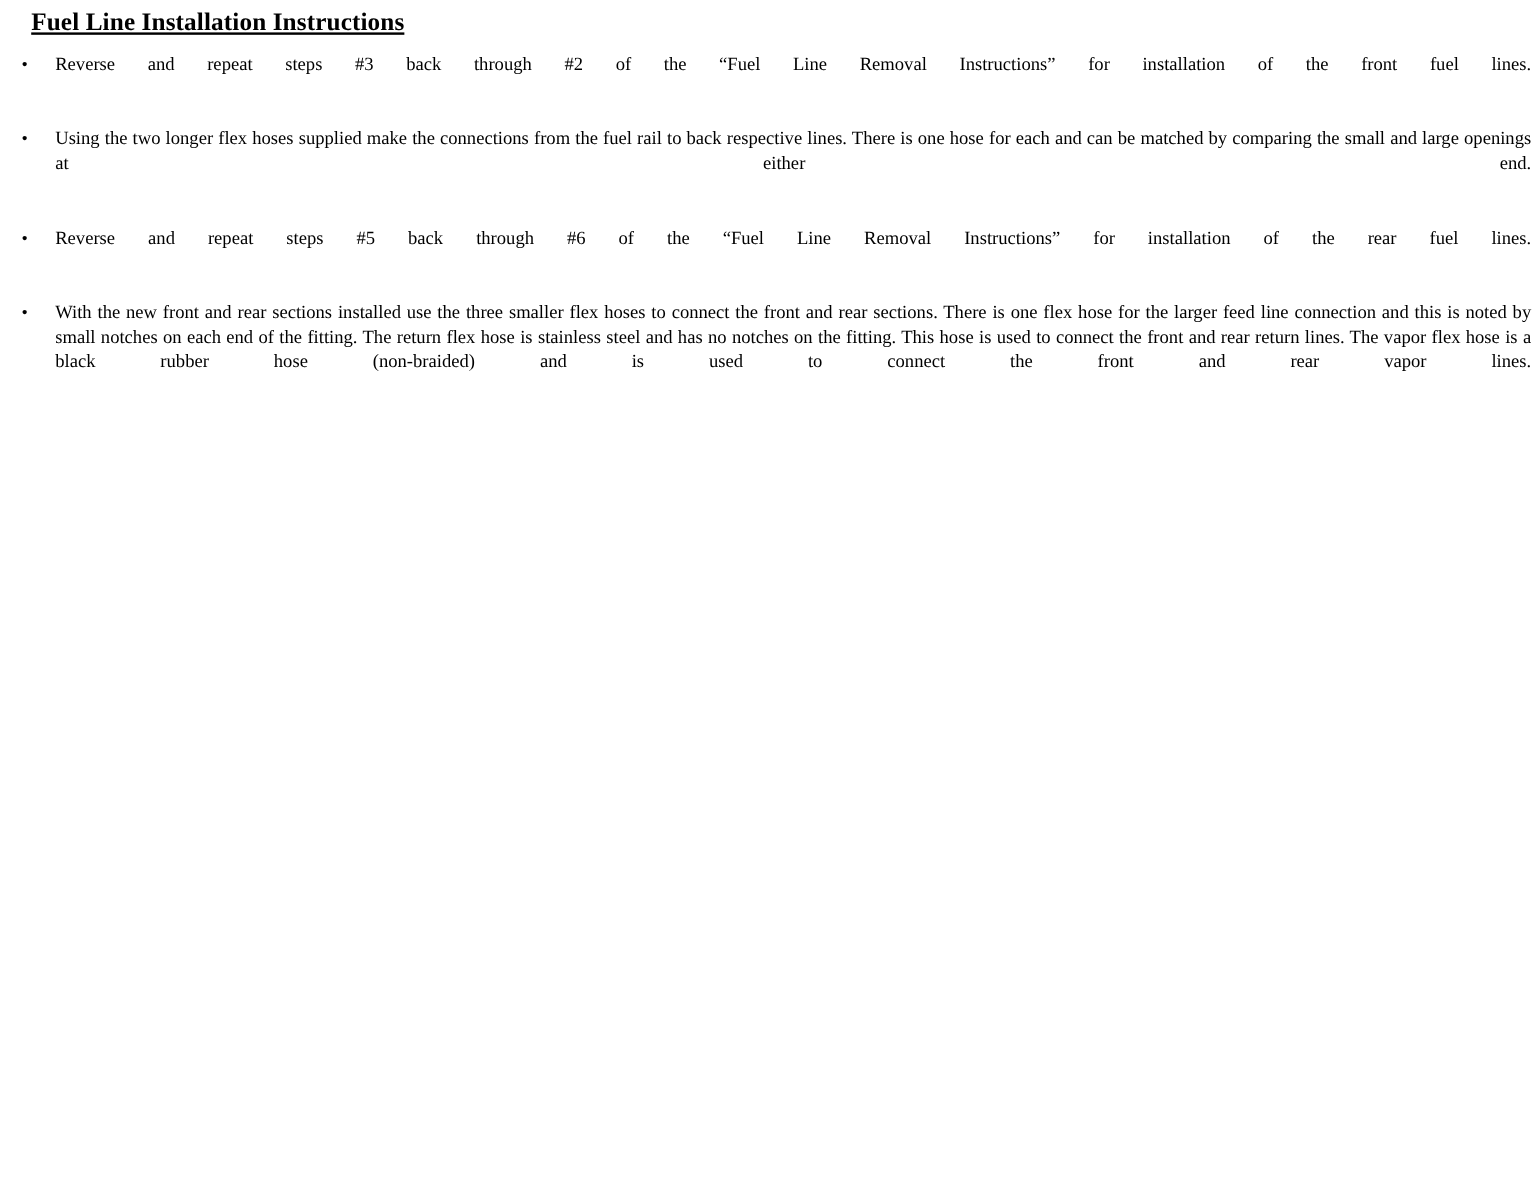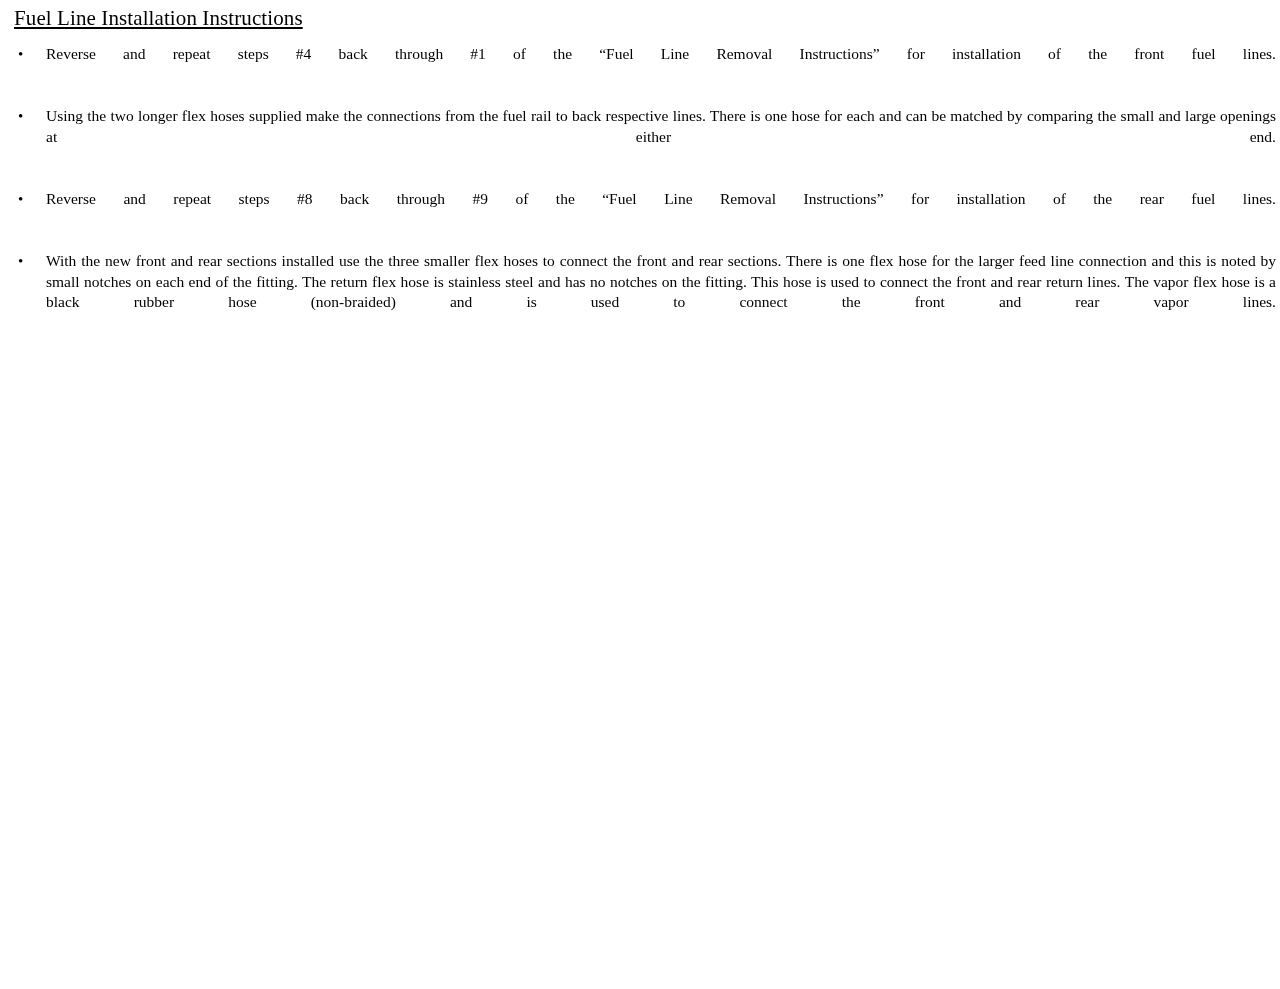--- a/index.html
+++ b/index.html
@@ -16,23 +16,23 @@
   }
   .page {
     position: relative;
     width: 1280px;
     height: 989px;
     box-sizing: border-box;
     padding: 6px 4px 0 10px;
   }
   .doc-title {
     font-size: 21px;
-    font-weight: normal;
+    font-weight: bold;
     text-decoration: underline;
-    margin: 0 0 14px 4px;
+    margin: 0 0 14px 16px;
     line-height: 1.15;
     letter-spacing: 0.1px;
   }
   .bullet-list {
     list-style: none;
     margin: 0;
     padding: 0;
   }
   .bullet-item {
     position: relative;
@@ -67,31 +67,31 @@
 <body>
 
 <div class="page">
 
   <h1 class="doc-title">Fuel Line Installation Instructions</h1>
 
   <ul class="bullet-list">
 
     <li class="bullet-item">
       <span class="bullet-marker">•</span>
-      <span class="bullet-text">Reverse and repeat steps #4 back through #1 of the “Fuel Line Removal Instructions” for installation of the front fuel lines.</span>
+      <span class="bullet-text">Reverse and repeat steps #3 back through #2 of the “Fuel Line Removal Instructions” for installation of the front fuel lines.</span>
     </li>
 
     <li class="bullet-item">
       <span class="bullet-marker">•</span>
       <span class="bullet-text">Using the two longer flex hoses supplied make the connections from the fuel rail to back respective lines. There is one hose for each and can be matched by comparing the small and large openings at either end.</span>
     </li>
 
     <li class="bullet-item">
       <span class="bullet-marker">•</span>
-      <span class="bullet-text">Reverse and repeat steps #8 back through #9 of the “Fuel Line Removal Instructions” for installation of the rear fuel lines.</span>
+      <span class="bullet-text">Reverse and repeat steps #5 back through #6 of the “Fuel Line Removal Instructions” for installation of the rear fuel lines.</span>
     </li>
 
     <li class="bullet-item">
       <span class="bullet-marker">•</span>
       <span class="bullet-text">With the new front and rear sections installed use the three smaller flex hoses to connect the front and rear sections. There is one flex hose for the larger feed line connection and this is noted by small notches on each end of the fitting. The return flex hose is stainless steel and has no notches on the fitting. This hose is used to connect the front and rear return lines. The vapor flex hose is a black rubber hose (non-braided) and is used to connect the front and rear vapor lines.</span>
     </li>
 
   </ul>
 
 </div>

